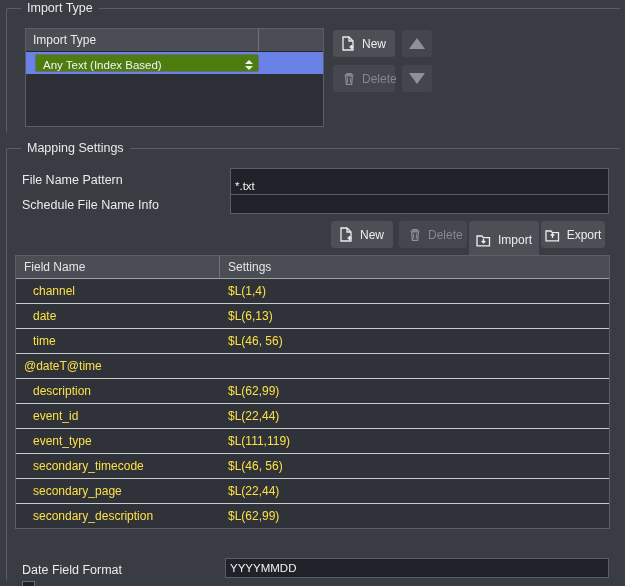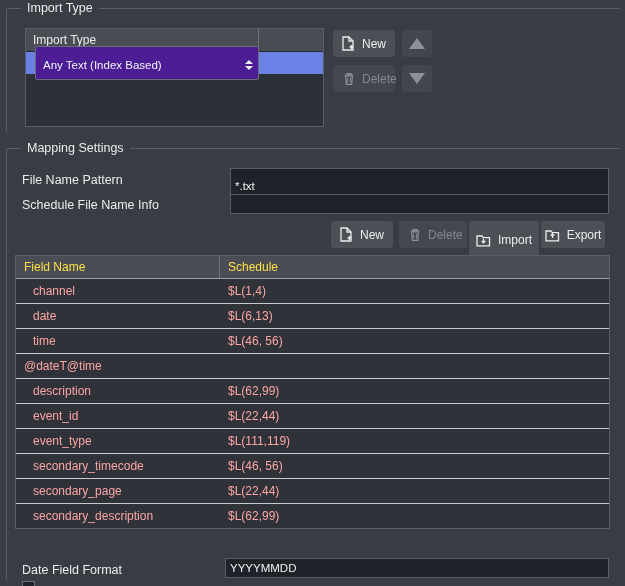--- a/index.html
+++ b/index.html
@@ -84,24 +84,24 @@
   .lb-row-selected {
     height: 22px;
     background: #6a82e6;
     display: flex;
     align-items: center;
     padding: 0 4px;
     box-sizing: border-box;
   }
   .combo {
     flex: 1;
-    height: 34px;
+    height: 18px;
     margin-left: 5px;
     margin-right: 60px;
-    background: #4c1d95;
+    background: #4d7c0f;
     border: 1px solid #6a6d75;
     border-radius: 2px;
     display: flex;
     align-items: center;
     padding: 4px 4px 0 7px;
     box-sizing: border-box;
     font-size: 11.5px;
     color: #f2f3f4;
     position: relative;
   }
@@ -223,39 +223,39 @@
     display: flex;
     height: 22px;
     background: #4a4d54;
     box-sizing: border-box;
   }
   .ft-header .hcol {
     display: flex;
     align-items: center;
     padding-left: 8px;
     font-size: 12px;
-    color: #fde047;
+    color: #e5e5e5;
     box-sizing: border-box;
   }
   .ft-header .hcol-1 { width: 204px; border-right: 1px solid #6e717a; }
   .ft-header .hcol-2 { flex: 1; }
 
   .ft-row {
     display: flex;
     height: 25px;
     border-top: 1px solid #c9cacd;
     background: #2f3238;
     box-sizing: border-box;
   }
   .ft-row:first-of-type { border-top: 1px solid #9ea0a5; }
   .ft-row .cell {
     display: flex;
     align-items: center;
     font-size: 12px;
-    color: #fca5a5;
+    color: #fde047;
     box-sizing: border-box;
   }
   .ft-row .cell-1 { width: 204px; padding-left: 17px; }
   .ft-row .cell-2 { flex: 1; padding-left: 8px; }
 
   #lbl-date-fmt { left: 22px; top: 563px; }
   #in-date-fmt  { left: 225px; top: 558px; width: 384px; height: 20px; }
 
   #bottom-checkbox {
     position: absolute;
@@ -358,21 +358,21 @@
     <path d="M1 3 h5 l1.3 1.6 h6.2 v8.2 h-12.5 z" fill="none" stroke="#ededee" stroke-width="1.3"></path>
     <rect x="5" y="5.4" width="5" height="5.6" fill="#4c4f56"></rect>
     <path d="M7.5 10 v-4.2 M5.7 7.6 l1.8 -1.9 l1.8 1.9" fill="none" stroke="#ededee" stroke-width="1.3"></path>
   </svg>
   <span>Export</span>
 </button>
 
 <div id="field-table">
   <div class="ft-header">
     <div class="hcol hcol-1">Field Name</div>
-    <div class="hcol hcol-2">Schedule</div>
+    <div class="hcol hcol-2">Settings</div>
   </div>
   <div id="ft-rows">
       <div class="ft-row">
         <div class="cell cell-1">channel</div>
         <div class="cell cell-2">$L(1,4)</div>
       </div>
       <div class="ft-row">
         <div class="cell cell-1">date</div>
         <div class="cell cell-2">$L(6,13)</div>
       </div>

